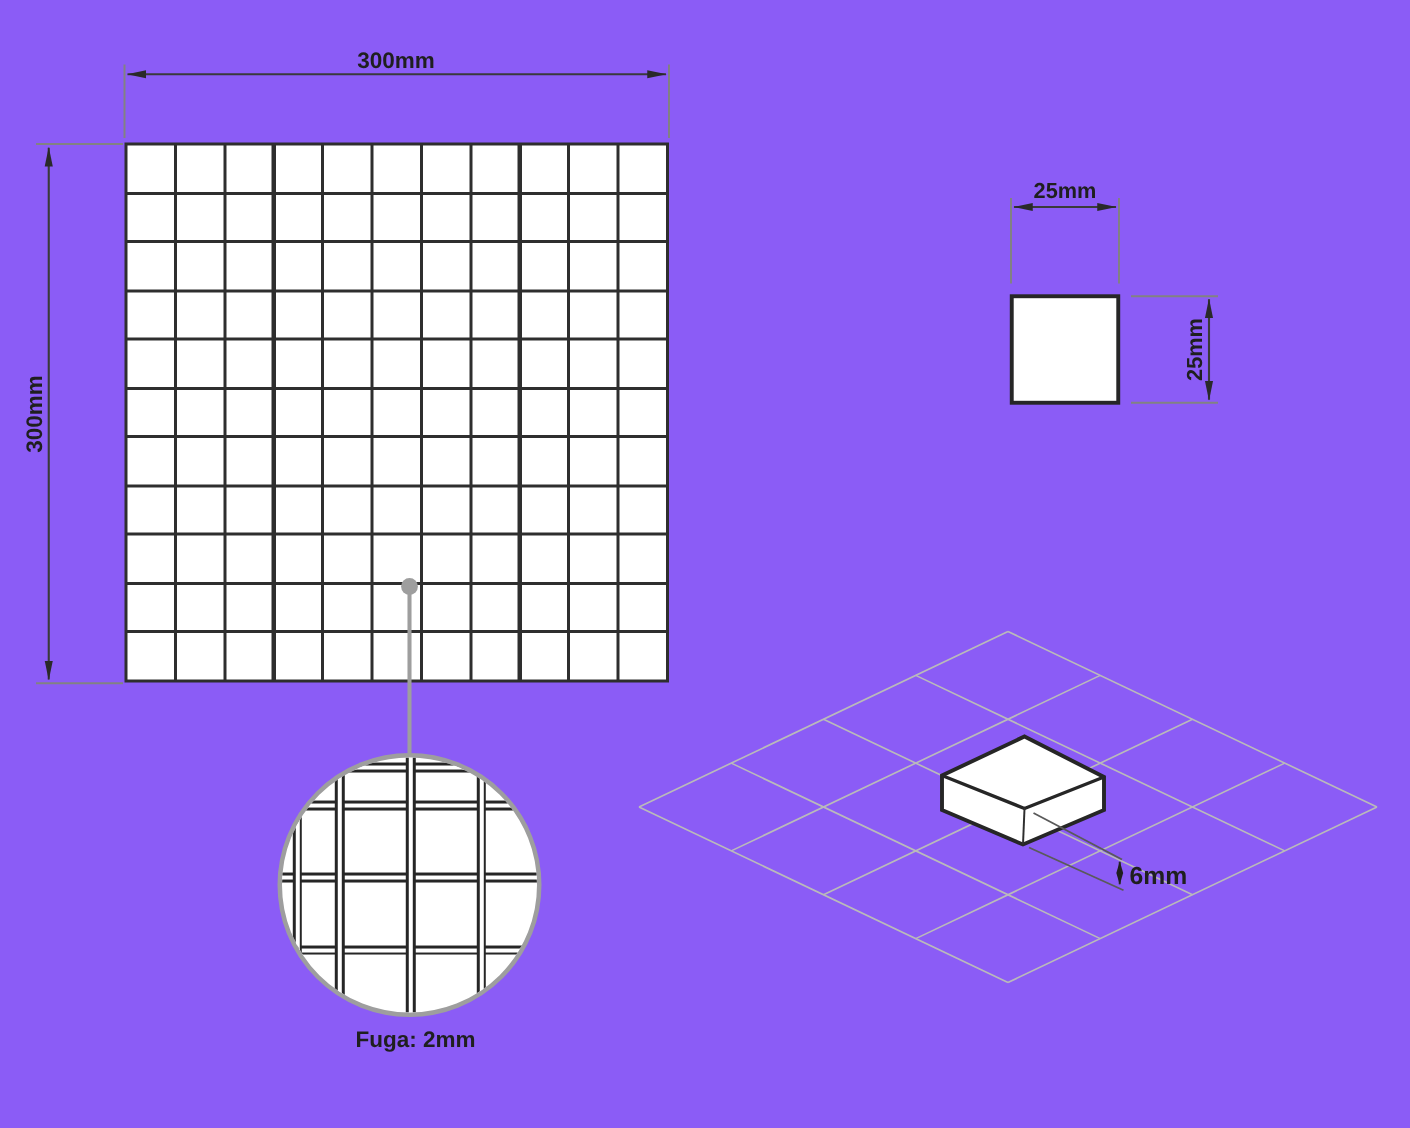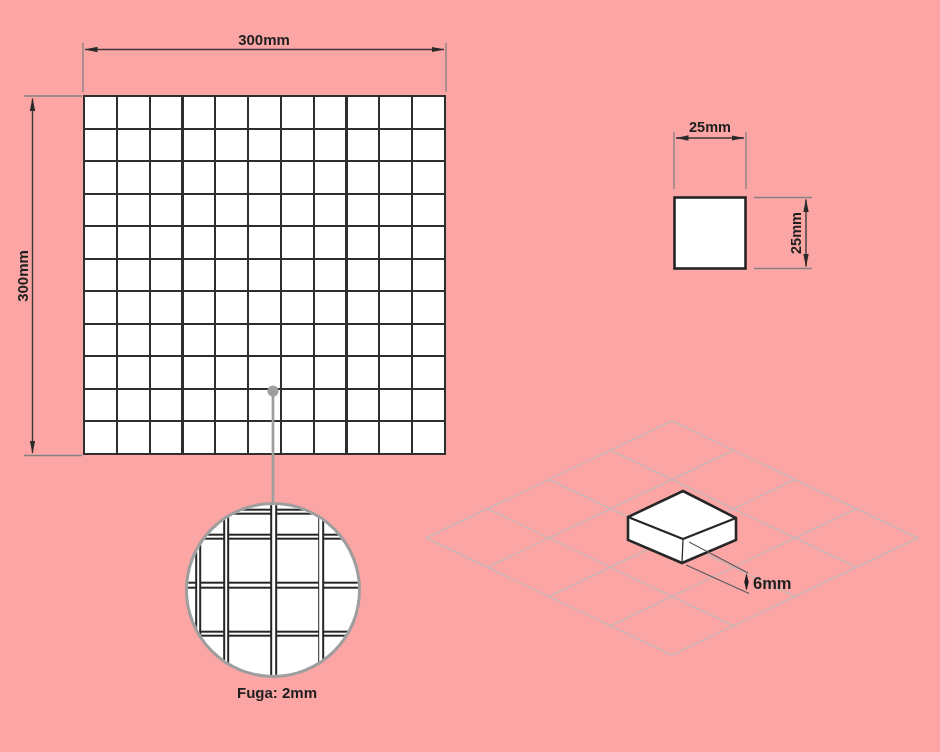--- a/index.html
+++ b/index.html
@@ -1,19 +1,19 @@
 <!DOCTYPE html>
 <html><head>
 <meta charset="utf-8">
 <style>
   html,body{margin:0;padding:0;background:#ffffff;}
   .canvas{
     position:relative;
     width:940px;height:752px;
-    background:#fca5a5;
+    background:#8b5cf6;
     font-family:"Liberation Sans", sans-serif;
     overflow:hidden;
   }
   
   .sheet{
     position:absolute;
     left:83px;top:95px;width:363px;height:360px;
     box-sizing:border-box;
     background:#2e2e2e;
     padding:2.2px;

